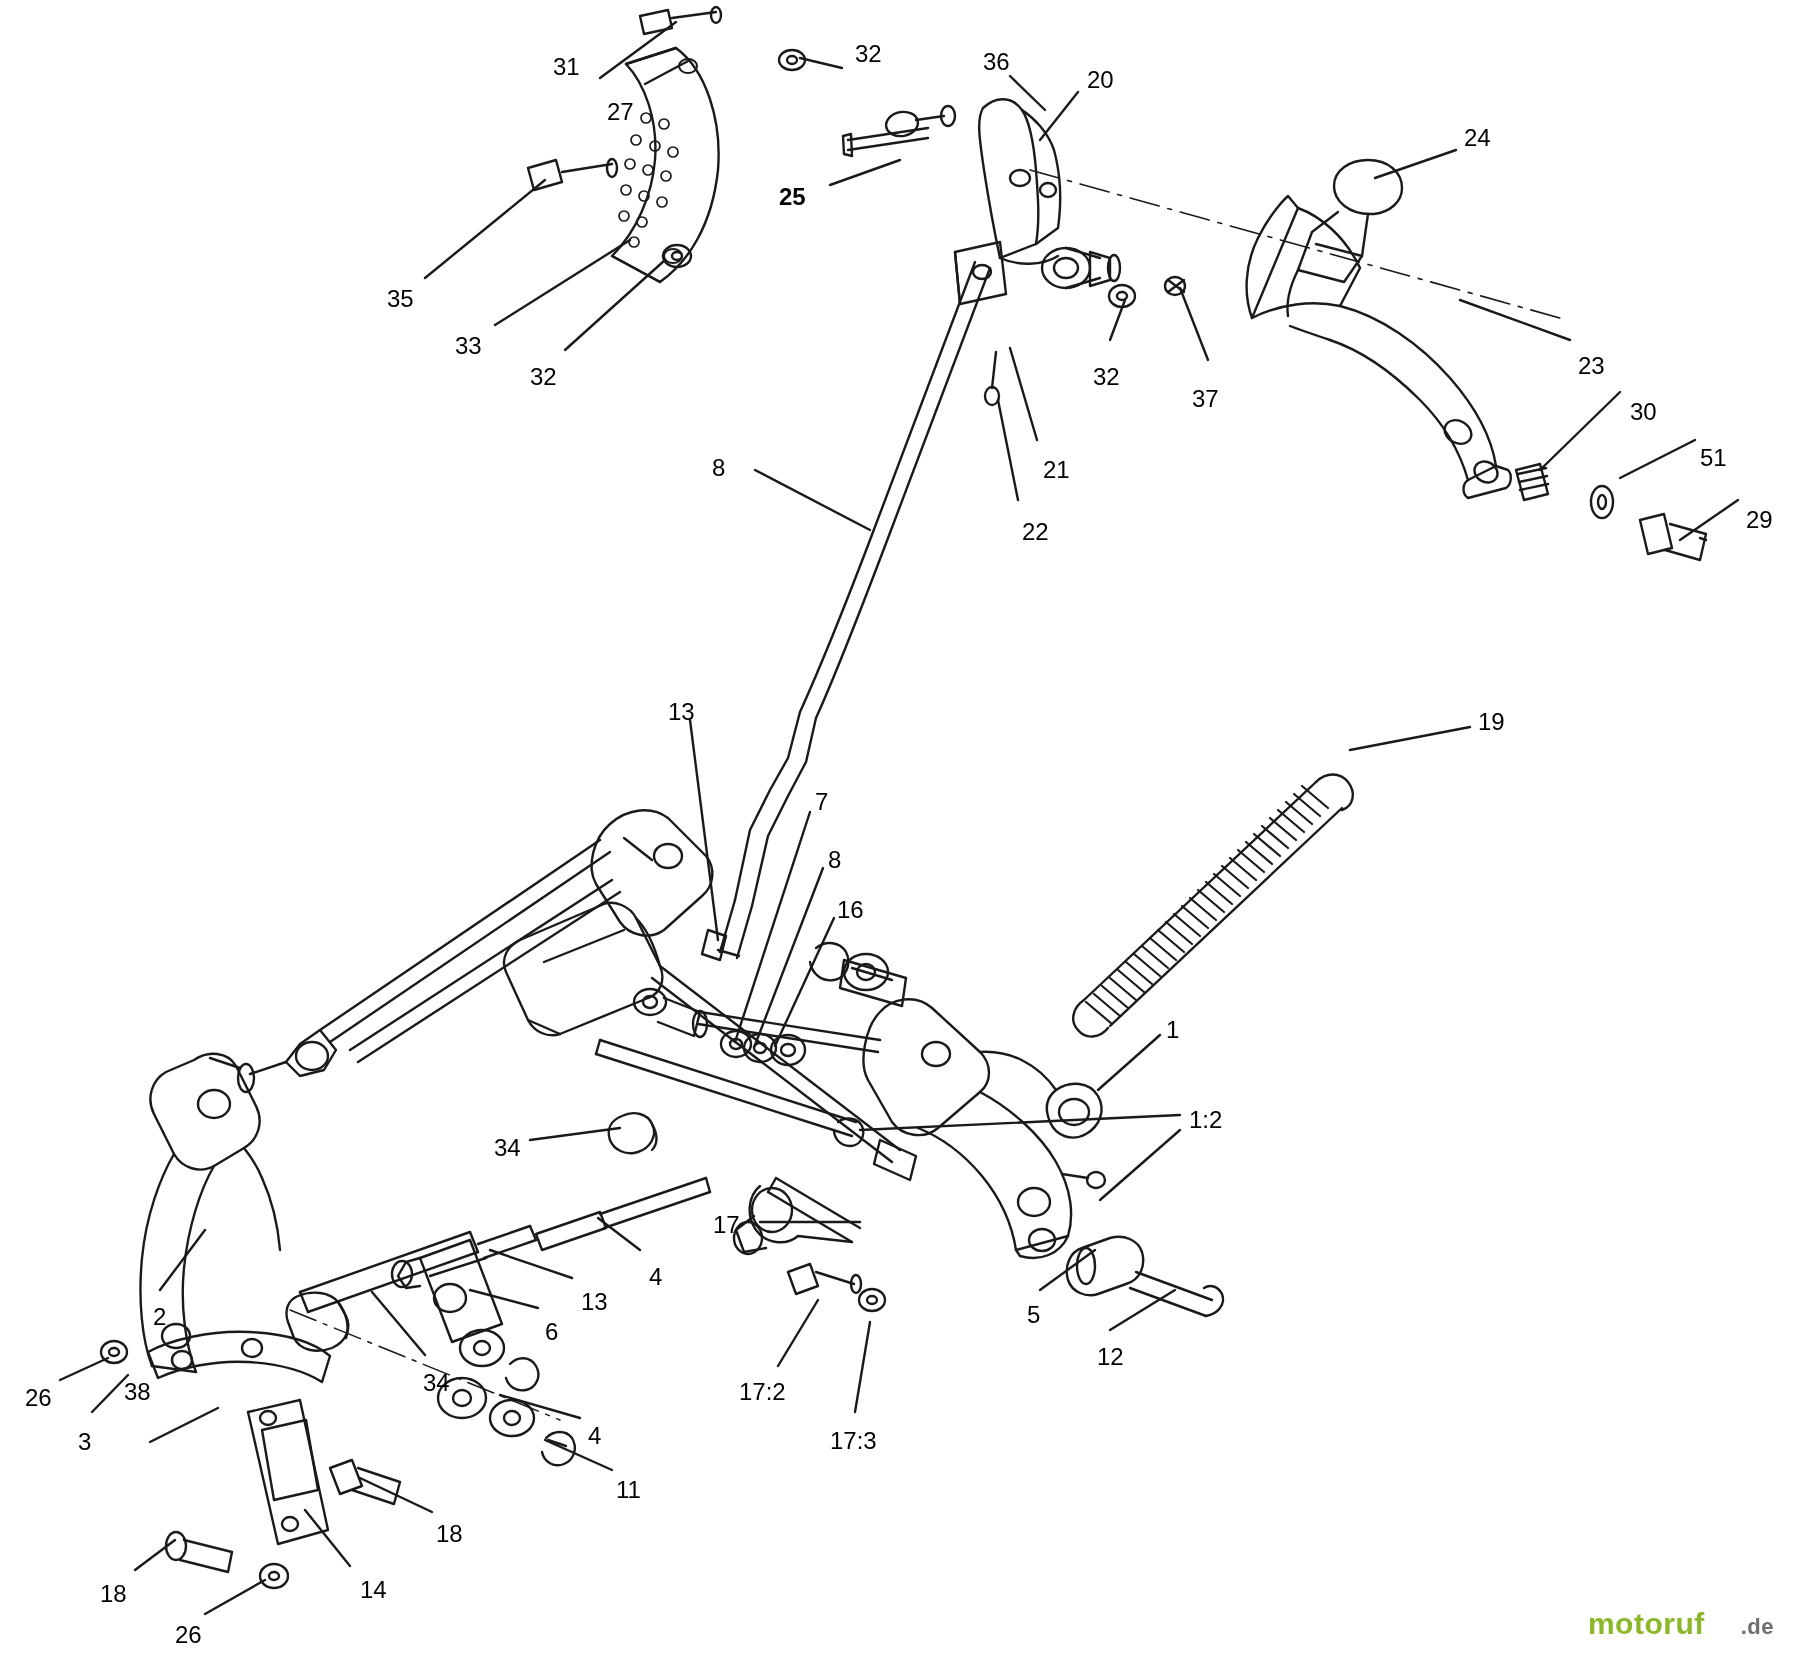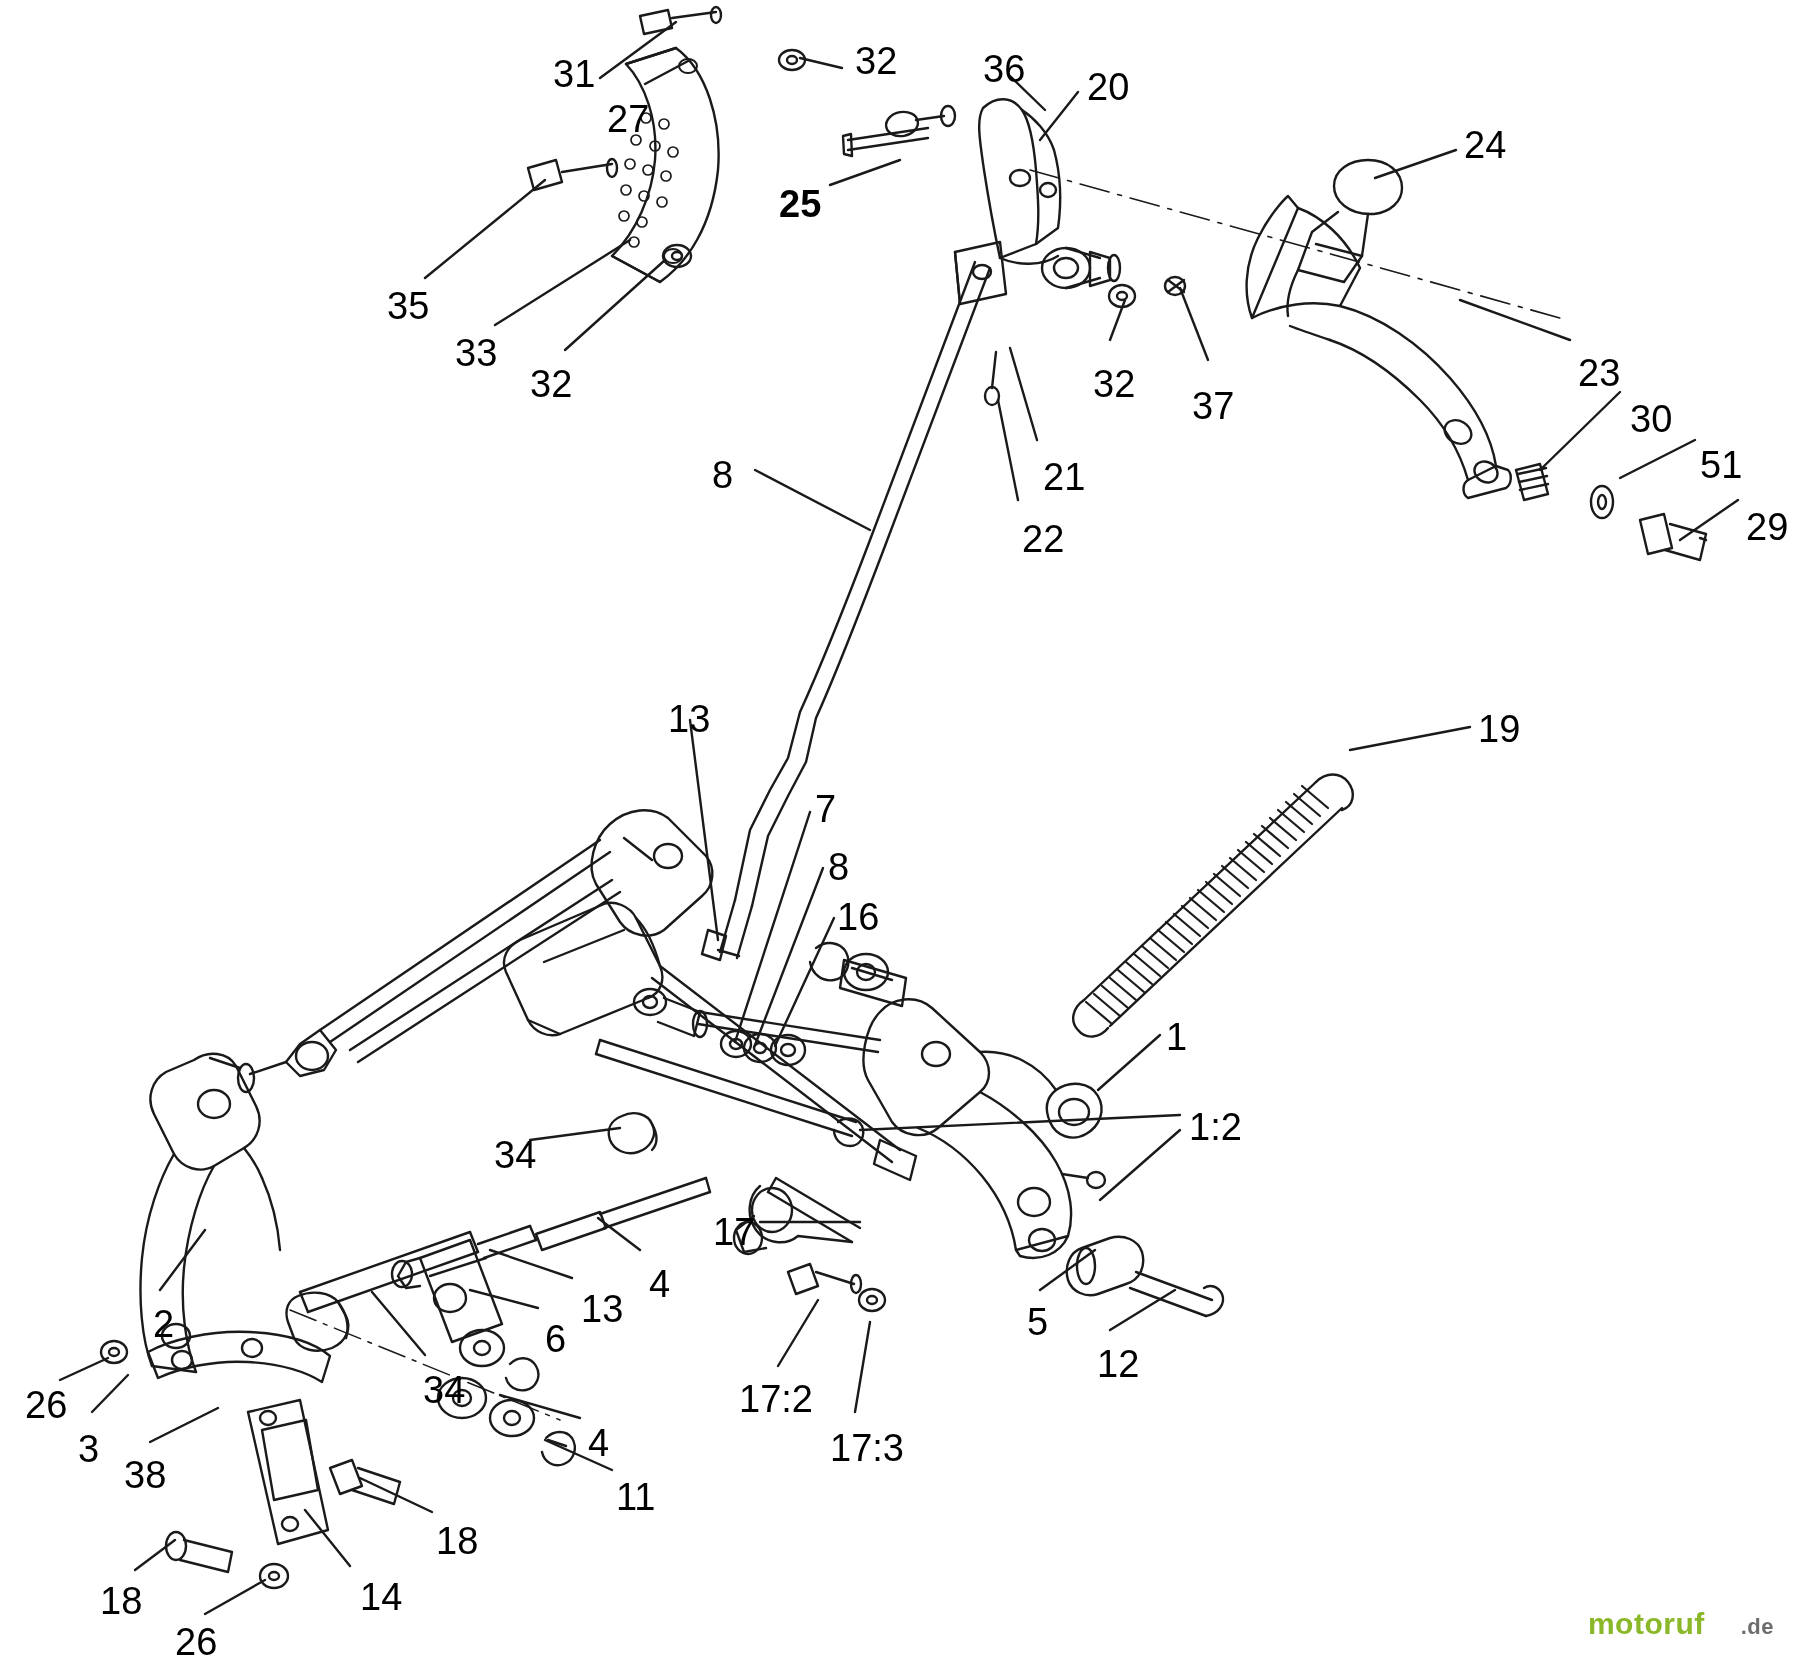--- a/index.html
+++ b/index.html
@@ -18,21 +18,21 @@
   #diagram-svg {
     position: absolute;
     left: 0;
     top: 0;
     width: 1800px;
     height: 1659px;
   }
   .callout {
     position: absolute;
     font-family: "Liberation Sans", sans-serif;
-    font-size: 38px;
+    font-size: 24px;
     color: #000000;
     white-space: nowrap;
     line-height: 1;
     user-select: none;
   }
   #watermark {
     position: absolute;
     right: 26px;
     bottom: 18px;
     font-family: "Liberation Sans", sans-serif;
@@ -530,21 +530,21 @@
       <div class="callout" style="left: 545px; top: 1320px;">6</div>
       <div class="callout" style="left: 1027px; top: 1303px;">5</div>
       <div class="callout" style="left: 1097px; top: 1345px;">12</div>
       <div class="callout" style="left: 423px; top: 1371px;">34</div>
       <div class="callout" style="left: 739px; top: 1380px;">17:2</div>
       <div class="callout" style="left: 830px; top: 1429px;">17:3</div>
       <div class="callout" style="left: 588px; top: 1424px;">4</div>
       <div class="callout" style="left: 616px; top: 1478px;">11</div>
       <div class="callout" style="left: 25px; top: 1386px;">26</div>
       <div class="callout" style="left: 78px; top: 1430px;">3</div>
-      <div class="callout" style="left: 124px; top: 1456px;">38</div>
+      <div class="callout" style="left: 124px; top: 1380px;">38</div>
       <div class="callout" style="left: 436px; top: 1522px;">18</div>
       <div class="callout" style="left: 360px; top: 1578px;">14</div>
       <div class="callout" style="left: 100px; top: 1582px;">18</div>
       <div class="callout" style="left: 175px; top: 1623px;">26</div>
     </div>
 
   <div id="watermark" style="color: rgb(138, 184, 40);">
     <span>motoruf</span><span class="wm-de" style="color: rgb(109, 109, 109);">.de</span>
   </div>
 

